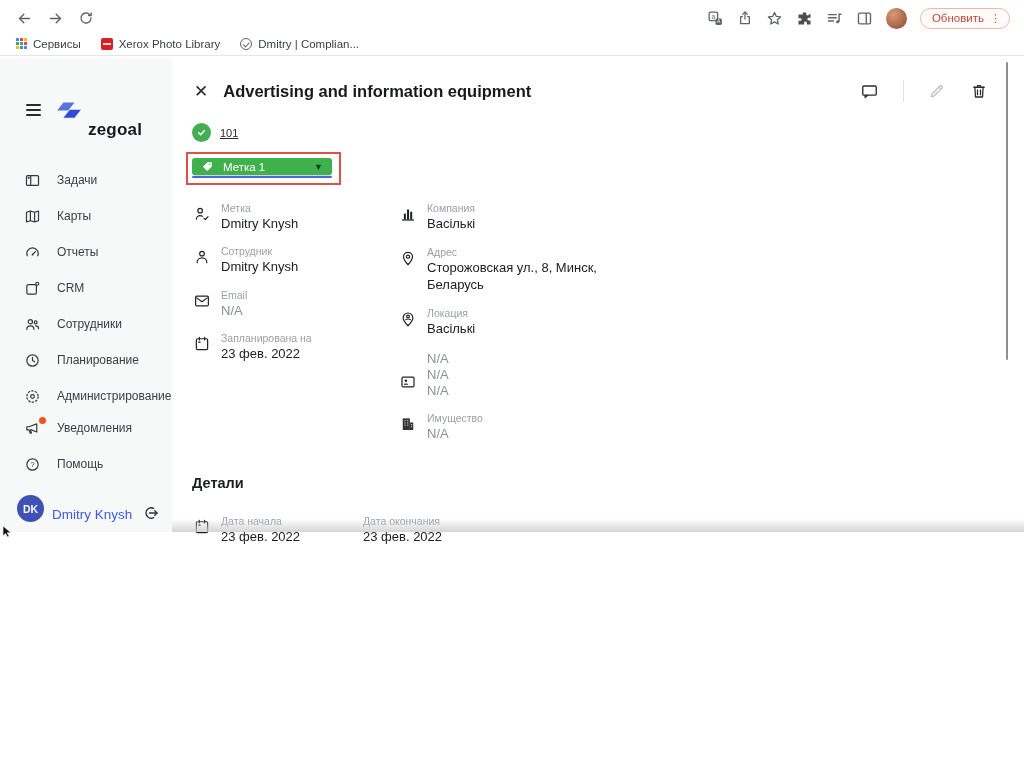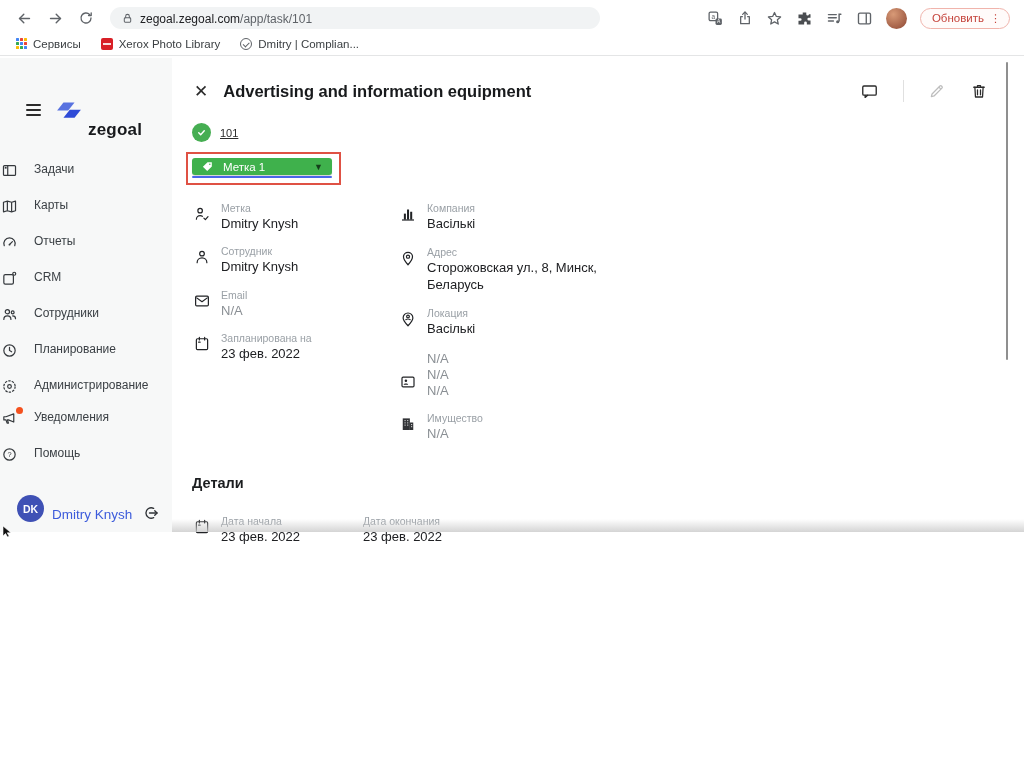--- a/index.html
+++ b/index.html
@@ -33,21 +33,21 @@
   .scroll-thumb { position:absolute; left:1006px; top:4px; width:2px; height:298px; background:#8f8f8f; border-radius:1px; }
 
   
   .sidebar { width:172px; background:#f7f8f8; display:flex; flex-direction:column; padding-top:16px; position:relative; }
   .sidebar-head { display:flex; align-items:center; gap:13px; padding:6px 0 6px 24px; }
   .hamburger { background:none; border:none; cursor:pointer; display:flex; flex-direction:column; gap:3px; padding:2px; }
   .hamburger i { width:15px; height:2px; background:#2b2b2b; border-radius:1px; }
   .logo { display:flex; align-items:center; gap:6px; }
   .wordmark { font-size:17px; font-weight:700; color:#17191c; letter-spacing:.2px;margin-top:40px; }
   .nav { margin-top:16px; }
-  .nav-item { display:flex; align-items:flex-start; gap:15px; height:36px; color:#3b4045; font-size:12px; cursor:pointer; }
+  .nav-item { display:flex; align-items:center; gap:15px; height:36px; padding-left:23px; color:#3b4045; font-size:12px; cursor:pointer; }
   .nav-item .nicon { width:19px; display:flex; justify-content:center; color:#35393d; position:relative; }
   .sidebar-bottom { position:absolute; bottom:10px; left:0; right:0; }
   .profile-row { display:flex; align-items:flex-end; height:40px; padding-left:17px; gap:8px; cursor:pointer; }
   .pr-avatar { width:27px; height:27px; border-radius:50%; background:#3f51b5; color:#fff; font-size:10.5px; font-weight:700; display:flex; align-items:center; justify-content:center; }
   .pr-name { color:#3c5bdb; font-size:13.5px; font-weight:500; }
   .pr-logout { margin-left:auto; margin-right:12px; color:#2f3337; background:none; border:none; cursor:pointer; display:flex; }
   .notif-dot { position:absolute; top:-3px; right:-4px; width:7px; height:7px; background:#f4511e; border-radius:50%; }
 
   
   .content { flex:1; position:relative; padding:22px 20px 0 20px; background:#fff; }
@@ -104,27 +104,20 @@
             <path d="M5 12h14"></path>
             <path d="M13 6l6 6-6 6"></path>
           </svg>
       </button>
       <button class="nav-btn">
         <svg width="16" height="16" viewBox="0 0 24 24" fill="none" stroke="currentColor" stroke-width="2" stroke-linecap="round" stroke-linejoin="round">
             <path d="M19.5 12a7.5 7.5 0 1 1-2.1-5.2"></path>
             <path d="M19.8 4.2v4h-4"></path>
           </svg>
       </button>
-      <div class="omnibox">
-        <svg width="11" height="11" viewBox="0 0 24 24" fill="none" stroke="#5f6368" stroke-width="2.2" stroke-linecap="round">
-            <rect x="5" y="10.5" width="14" height="9.5" rx="2"></rect>
-            <path d="M8 10.5V7a4 4 0 0 1 8 0v3.5"></path>
-          </svg>
-        <span><span class="domain">zegoal.zegoal.com</span><span class="path">/app/task/101</span></span>
-      </div>
       <div class="chrome-actions">
         <button class="icon-btn">
           <svg width="17" height="17" viewBox="0 0 24 24">
               <rect x="3" y="3" width="12" height="12" rx="2" fill="none" stroke="#5f6368" stroke-width="1.8"></rect>
               <text x="9" y="12.5" font-size="9" text-anchor="middle" fill="#5f6368" font-family="Liberation Sans, sans-serif">a</text>
               <rect x="12" y="12" width="9" height="9" rx="2" fill="#5f6368"></rect>
               <text x="16.5" y="19" font-size="7" text-anchor="middle" fill="#fff" font-family="Liberation Sans, sans-serif">A</text>
             </svg>
         </button>
         <button class="icon-btn">

